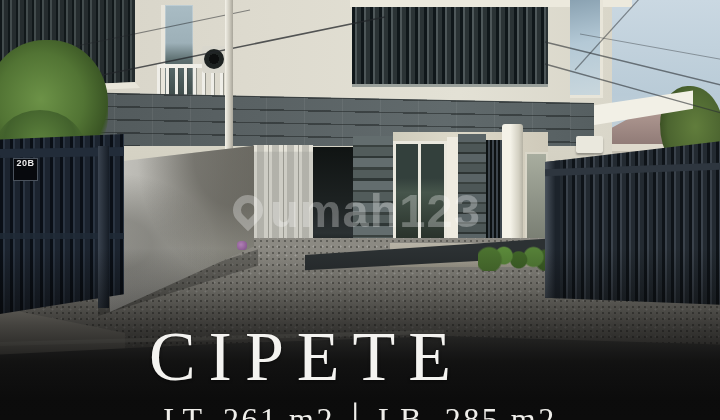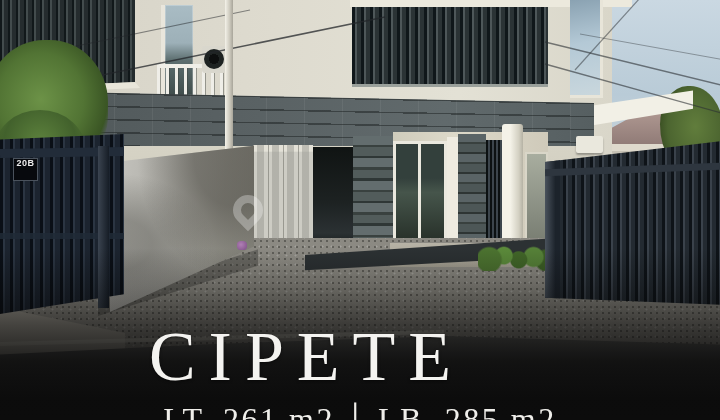--- a/index.html
+++ b/index.html
@@ -226,20 +226,21 @@
   </div>
   <div class="right-gate"></div>
 
   <div class="road"></div>
   <div class="curb-line"></div>
 
   <div class="shade"></div>
 
   <div class="watermark">
     <span class="pin"></span>
+    <span class="wm-text">umah123</span>
   </div>
 
   <div class="caption-title">CIPETE</div>
   <div class="caption-specs">
     <span>LT. 261 m2</span><span class="sep">|</span><span>LB. 285 m2</span>
   </div>
 
 </div>
 
 </body></html>

